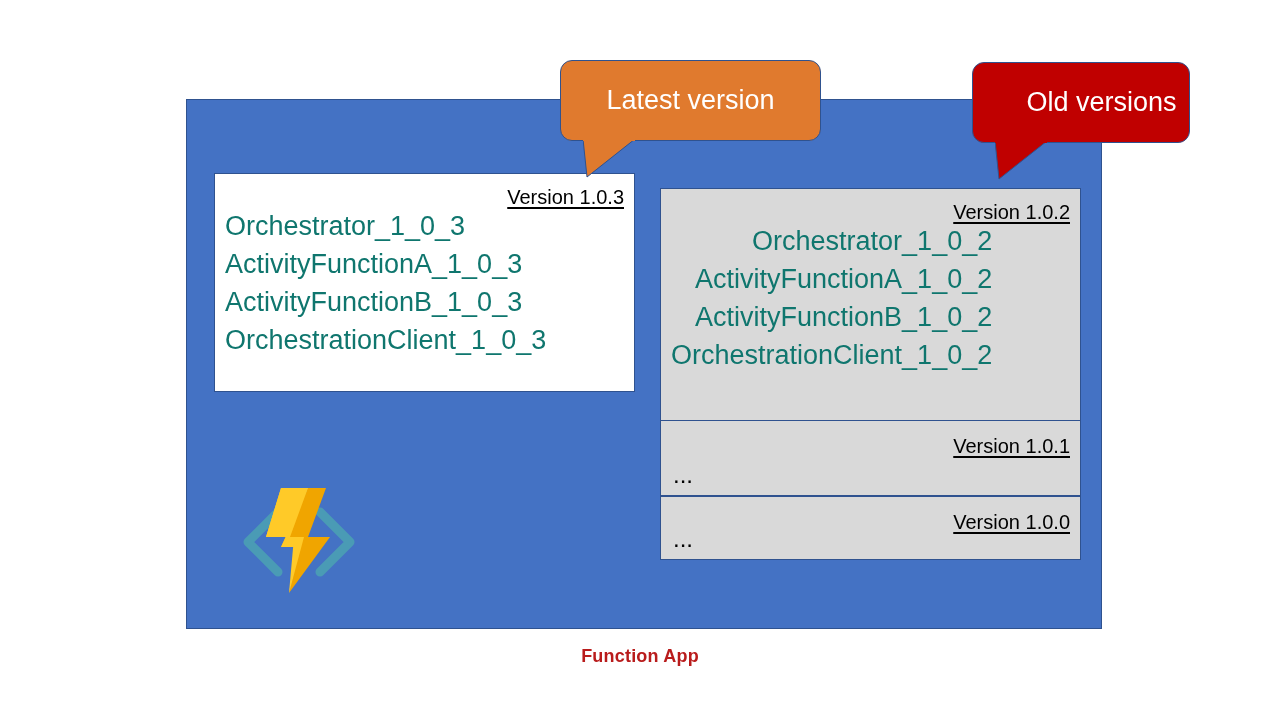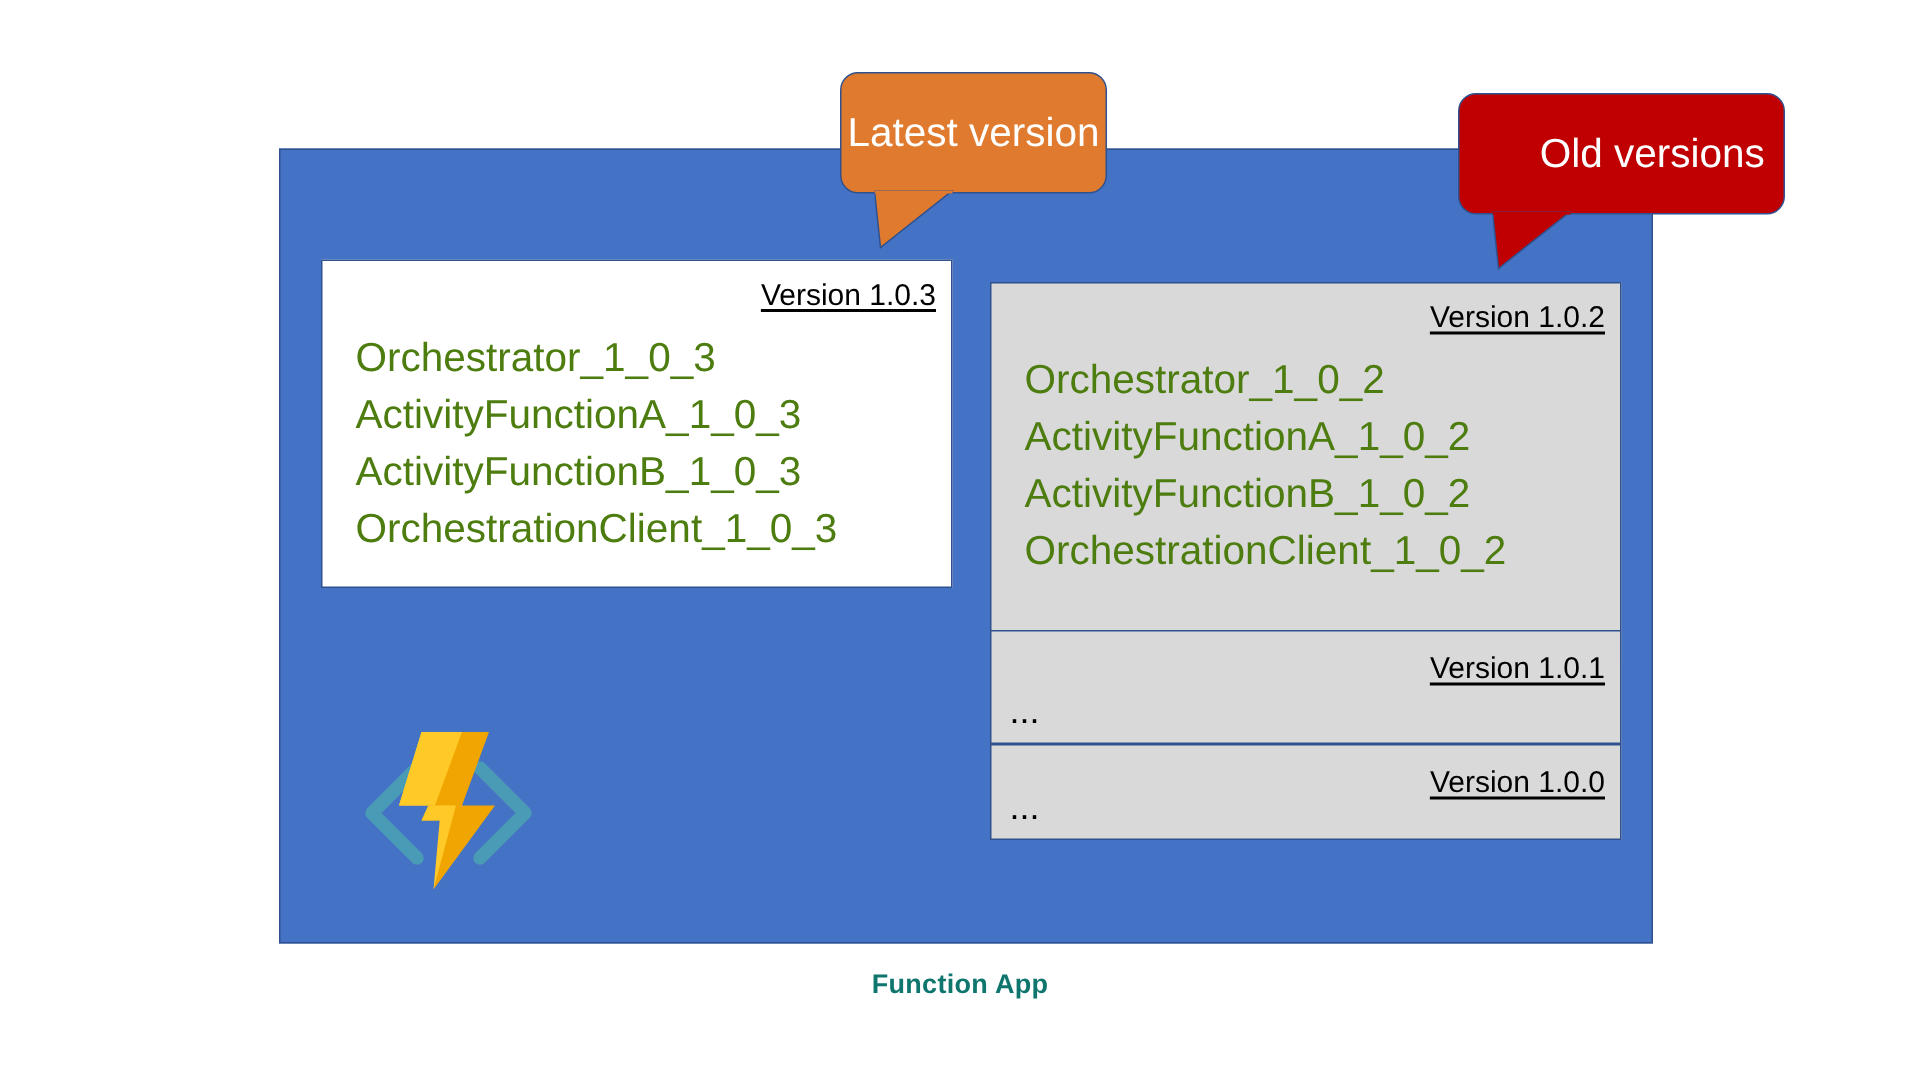--- a/index.html
+++ b/index.html
@@ -74,30 +74,30 @@
     color: #000000;
   }
   .card-latest .card-version-label { top: 12px; text-align: right; }
   .card-old-main .card-version-label { top: 12px; }
   .card-old-small-1 .card-version-label { top: 14px; }
   .card-old-small-2 .card-version-label { top: 14px; }
 
   .card-body-list {
     position: absolute;
     left: 10px;
-    margin: 12px;
+    margin: 0;
     padding: 0;
     list-style: none;
     font-size: 27px;
     line-height: 38px;
     white-space: nowrap;
-    color: #4d7c0f;
+    color: #0f766e;
   }
   .card-latest .card-body-list { top: 33px; }
-  .card-old-main .card-body-list { top: 33px; }
+  .card-old-main .card-body-list { top: 33px; text-align: right; }
 
   .card-ellipsis {
     position: absolute;
     left: 12px;
     bottom: 8px;
     font-size: 24px;
     line-height: 1;
     color: #000000;
   }
 
@@ -118,22 +118,22 @@
     border: 1px solid #2F528F;
     display: flex;
     align-items: center;
     justify-content: center;
     color: #FFFFFF;
     font-size: 27px;
     white-space: nowrap;
   }
   #callout-latest-version {
     left: 560px;
-    top: 48px;
-    width: 178px;
+    top: 60px;
+    width: 261px;
     height: 81px;
     background: #E07A2E;
   }
   #callout-old-versions {
     left: 972px;
     top: 62px;
     width: 218px;
     height: 81px;
     background: #C00000;
     padding-left: 41px;
@@ -149,21 +149,21 @@
 
   
   #function-app-caption {
     position: absolute;
     left: 0;
     top: 646px;
     width: 1280px;
     text-align: center;
     font-size: 18px;
     font-weight: bold;
-    color: #0f766e;
+    color: #b91c1c;
     letter-spacing: .2px;
   }
 </style>
 </head>
 <body>
 
 <div id="function-app-container">
 
   <div class="version-card card-latest">
     <div class="card-version-label">Version 1.0.3</div>

